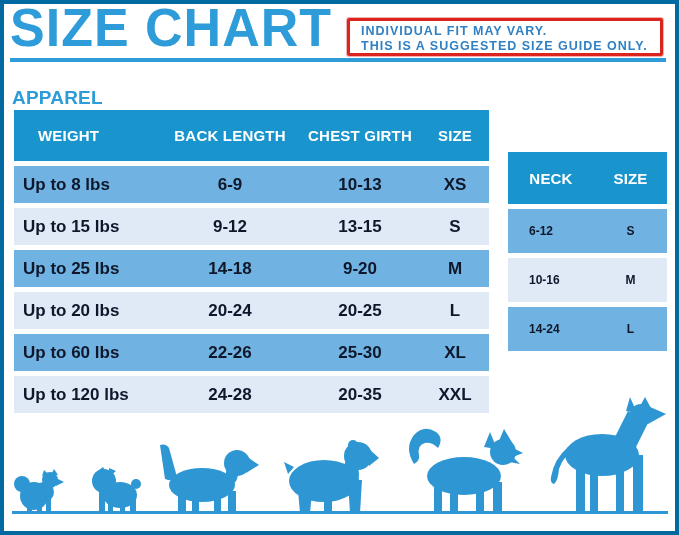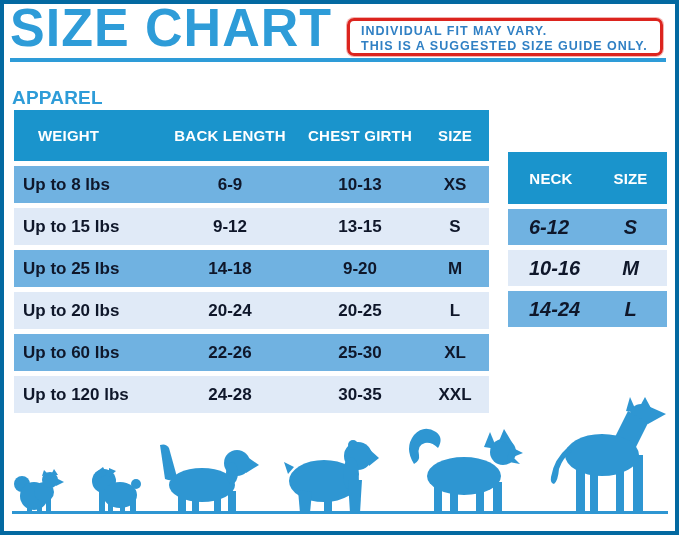--- a/index.html
+++ b/index.html
@@ -21,21 +21,21 @@
     transform:scaleY(1.04); transform-origin:top left;
     white-space:nowrap;
   }
   .title-underline {
     position:absolute; left:6px; top:54px;
     width:656px; height:4px; background:#2E9CD8;
   }
   .disclaimer-box {
     position:absolute; left:343px; top:14px;
     width:316px; height:38px;
-    border:3px solid #DC241E; border-radius:7px;
+    border:3px solid #DC241E; border-radius:2px;
     padding:3px 0 0 11px;
     box-shadow:0 0 0 1px rgba(220,36,30,.35);
   }
   .disclaimer-box .line {
     font-size:12.5px; line-height:15px; letter-spacing:1px;
     font-weight:bold; color:#3080C4; white-space:nowrap;
   }
   
   .section-heading {
     position:absolute; color:#2E9CD8; font-weight:bold;
@@ -54,21 +54,21 @@
   th {
     background:#1A94CC; color:#ffffff;
     font-size:15px; font-weight:bold; letter-spacing:.2px;
     text-align:center; height:51px;
   }
   #collars-table th { height:52px; }
   td {
     font-size:17px; font-weight:bold; color:#0f172a;
     text-align:center; height:37px;
   }
-  #collars-table td { height:36px; font-size:20px;font-style:italic; }
+  #collars-table td { height:44px; font-size:12px; }
   tr.row-medium td { background:#70B2E1; }
   tr.row-light  td { background:#E0EAF7; }
   #apparel-table th:first-child { text-align:left; padding-left:24px; }
   #apparel-table td:first-child { text-align:left; padding-left:9px; }
   #collars-table td:first-child { text-align:left; padding-left:21px; }
   
   .ground-line {
     position:absolute; left:8px; top:507px;
     width:656px; height:3px; background:#2E96D2;
   }
@@ -137,21 +137,21 @@
       </tr>
       <tr class="row-medium">
         <td>Up to 60 lbs</td>
         <td>22-26</td>
         <td>25-30</td>
         <td>XL</td>
       </tr>
       <tr class="row-light">
         <td>Up to 120 lbs</td>
         <td>24-28</td>
-        <td>30-35</td>
+        <td>20-35</td>
         <td>XXL</td>
       </tr>
     </tbody>
   </table>
 
 
   <table id="collars-table">
     <colgroup>
         <col style="width:86px">
         <col style="width:73px">

